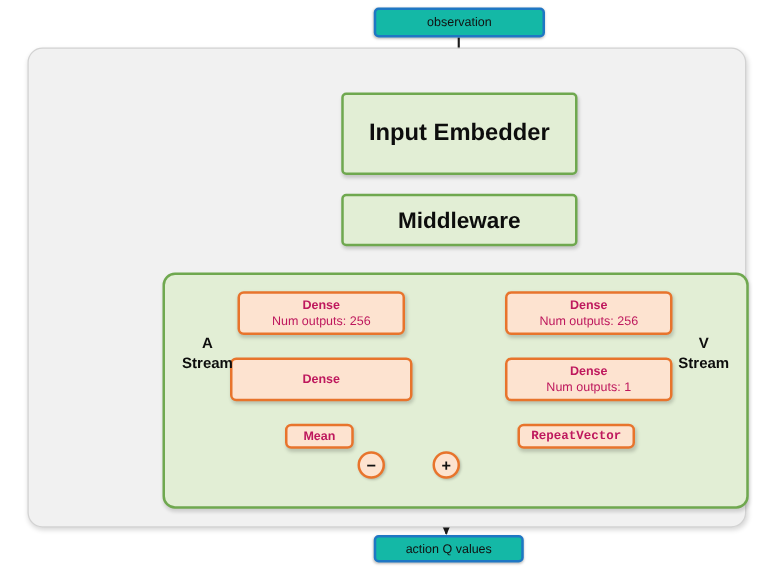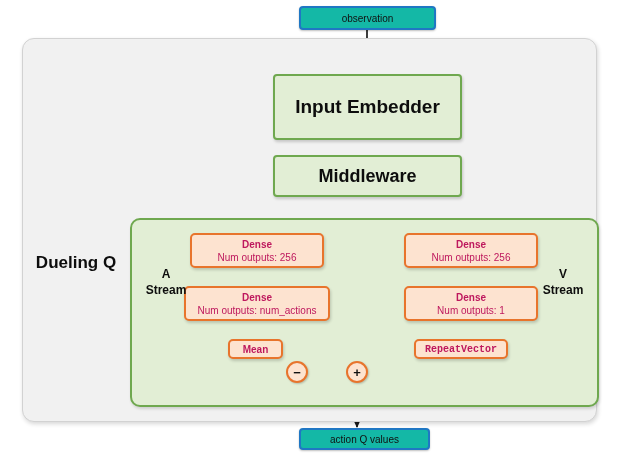--- a/index.html
+++ b/index.html
@@ -193,39 +193,37 @@
 
 <div class="node green-box" style="left:273px; top:74px; width:189px; height:66px; font-size:19px;text-align:right;">
   <span>Input Embedder</span>
 </div>
 
 <div class="node green-box" style="left:273px; top:155px; width:189px; height:42px; font-size:18px;text-align:right;">
   <span>Middleware</span>
 </div>
 
 <div class="label-text" id="label-dueling">
-  <div>Dueling Q</div>
 </div>
 <div class="label-text" id="label-a-stream">
   <div>A</div>
   <div>Stream</div>
 </div>
 <div class="label-text" id="label-v-stream">
   <div>V</div>
   <div>Stream</div>
 </div>
 
 <div class="node orange-box" style="left:190px; top:233px; width:134px; height:35px;">
   <span class="title">Dense</span>
   <span class="sub">Num outputs: 256</span>
 </div>
 
 <div class="node orange-box" style="left:184px; top:286px; width:146px; height:35px;">
   <span class="title">Dense</span>
-  <span class="sub">Num outputs: num_actions</span>
 </div>
 
 <div class="node orange-box single" style="left:228px; top:339px; width:55px; height:20px;">
   <span>Mean</span>
 </div>
 
 <div class="node orange-box" style="left:404px; top:233px; width:134px; height:35px;">
   <span class="title">Dense</span>
   <span class="sub">Num outputs: 256</span>
 </div>
@@ -239,15 +237,15 @@
   <span>RepeatVector</span>
 </div>
 
 <div class="op-circle" style="left:286px; top:361px;">
   <span>−</span>
 </div>
 <div class="op-circle" style="left:346px; top:361px;">
   <span>+</span>
 </div>
 
-<div class="node io-box" style="left:299px; top:428px; width:131px; height:22px;">
+<div class="node io-box" style="left:299px; top:428px; width:120px; height:22px;">
   <span>action Q values</span>
 </div>
 
 </body></html>

